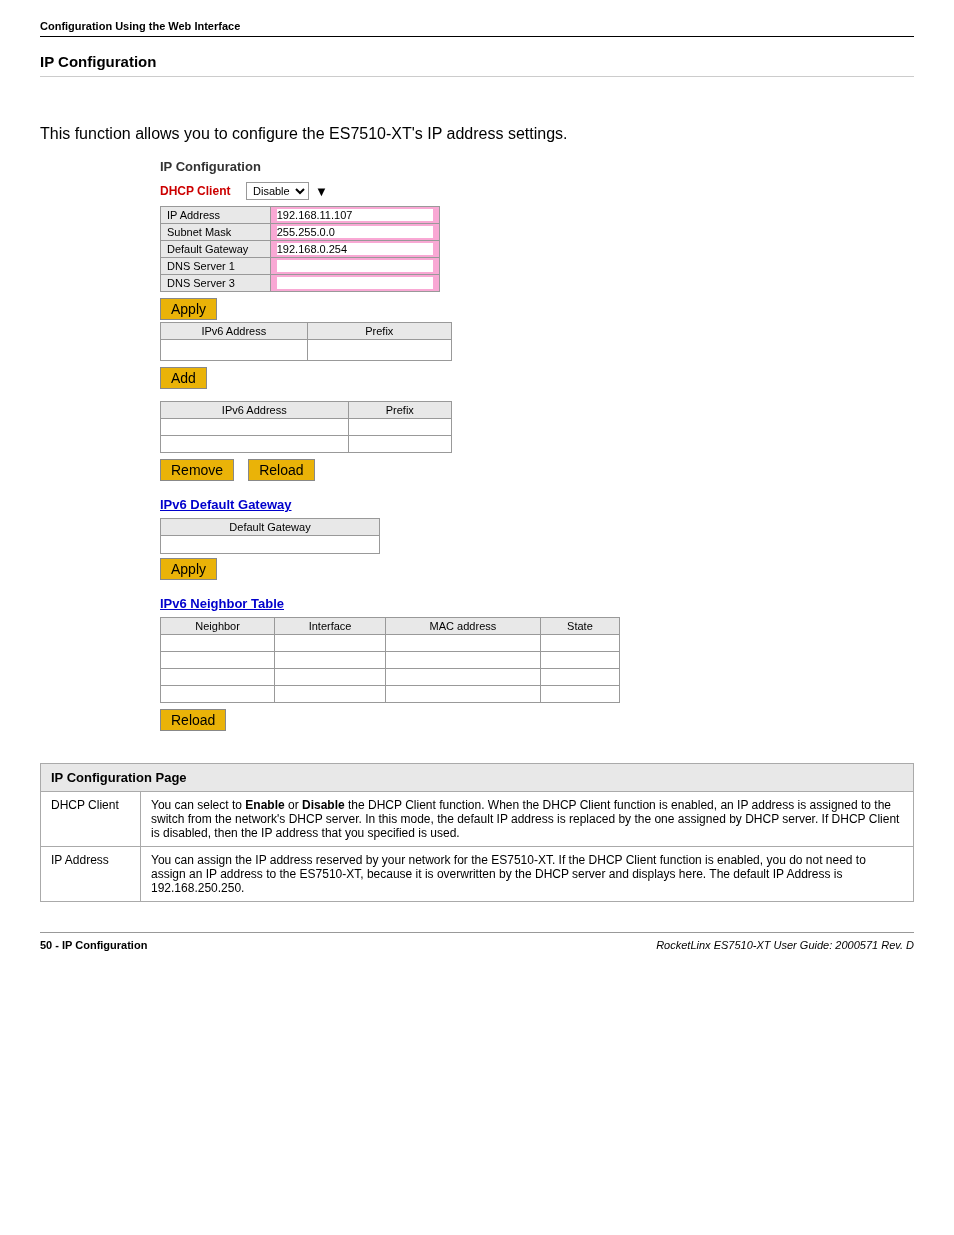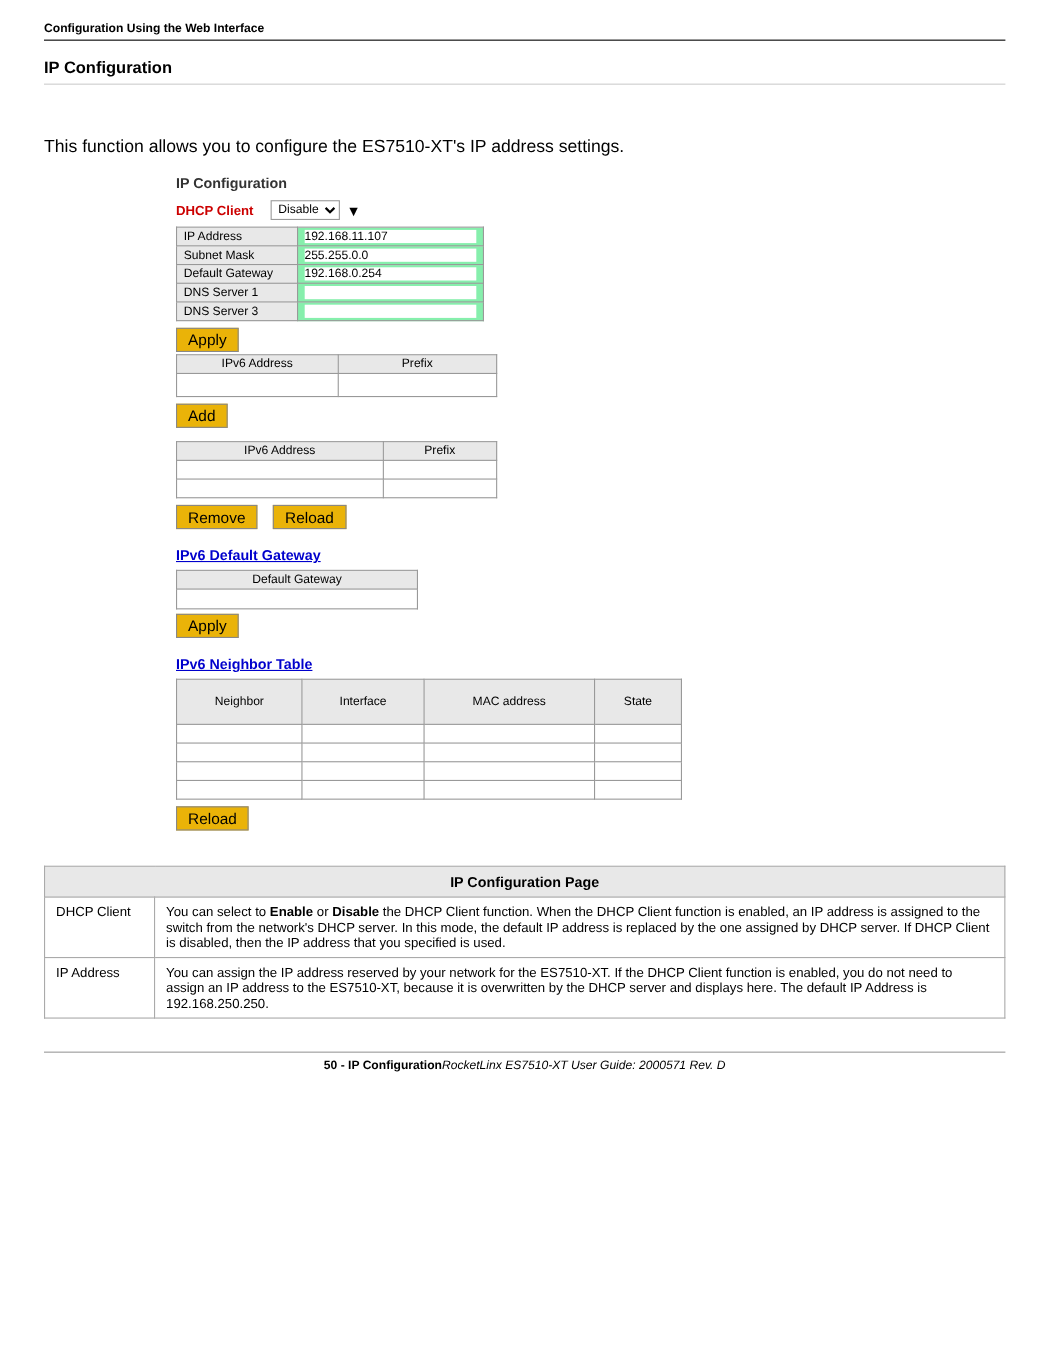--- a/index.html
+++ b/index.html
@@ -68,21 +68,21 @@
       border: 1px solid #999;
       padding: 2px 6px;
       font-size: 11px;
     }
     .ip-table td:first-child {
       background: #e8e8e8;
       width: 110px;
       font-size: 11px;
     }
     .ip-table td:last-child {
-      background: #86efac;
+      background: #f9a8d4;
       width: 170px;
     }
     .btn {
       font-size: 14px;
       padding: 2px 10px;
       border: 1px solid #888;
       background: #eab308;
       cursor: pointer;
       margin-bottom: 2px;
     }
@@ -133,21 +133,21 @@
     }
     .neighbor-table {
       border-collapse: collapse;
       width: 460px;
       margin-bottom: 6px;
     }
     .neighbor-table th {
       border: 1px solid #999;
       background: #e8e8e8;
       font-size: 11px;
-      padding: 14px 8px;
+      padding: 2px 8px;
       font-weight: normal;
       text-align: center;
     }
     .neighbor-table td {
       border: 1px solid #999;
       padding: 2px 8px;
       font-size: 11px;
       background: #fff;
       height: 18px;
     }
@@ -177,37 +177,37 @@
       border-collapse: collapse;
       width: 100%;
       margin-top: 30px;
       border: 1px solid #aaa;
     }
     .ref-table th {
       background: #e8e8e8;
       font-size: 13px;
       font-weight: bold;
       padding: 6px 10px;
-      text-align: center;
+      text-align: left;
       border: 1px solid #aaa;
     }
     .ref-table td {
       border: 1px solid #aaa;
       padding: 6px 10px;
       vertical-align: top;
       font-size: 12px;
     }
     .ref-table td:first-child {
       width: 100px;
       font-weight: normal;
       white-space: nowrap;
     }
     .footer {
       display: flex;
-      justify-content: center;
+      justify-content: space-between;
       margin-top: 30px;
       border-top: 1px solid #999;
       padding-top: 6px;
       font-size: 11px;
     }
     .footer-left { font-weight: bold; }
     .footer-right { font-style: italic; }
     b { font-weight: bold; }
     .empty-row td { height: 16px; }
   </style>

